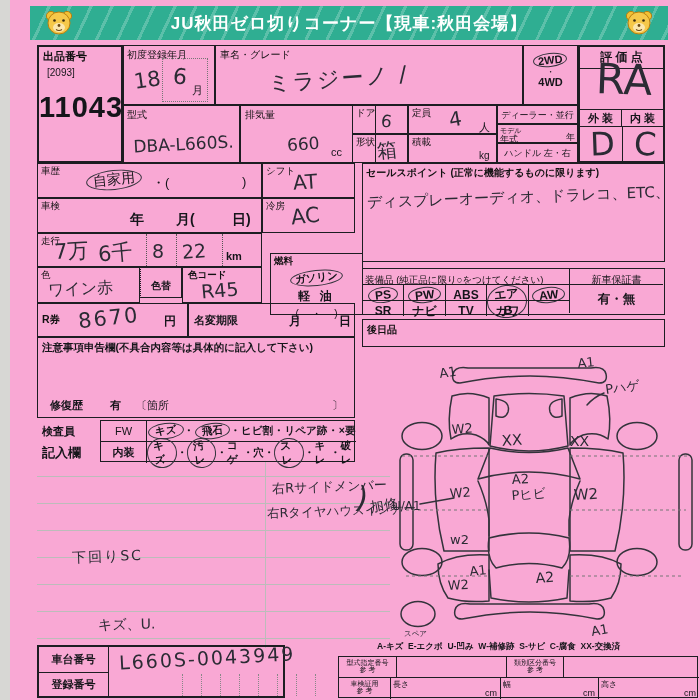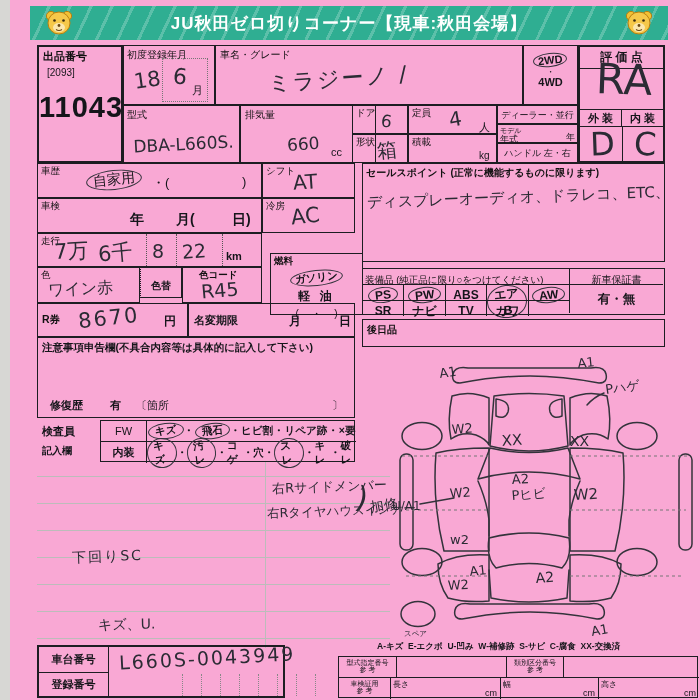--- a/index.html
+++ b/index.html
@@ -167,21 +167,21 @@
   </div>
 
   <div class="cell" style="left:37px;top:267px;width:103px;height:36px;">
     <div class="abs lbl" style="left:3px;top:2px;font-size:9.5px;">色</div>
     <div class="abs hw" style="left:10px;top:11px;font-size:16px;transform:rotate(-3deg);">ワイン赤</div>
   </div>
   <div class="cell" style="left:140px;top:267px;width:42px;height:31px;border-left-style:dotted;">
     <div style="font-size:10px;text-align:center;margin-top:11px;font-weight:bold;">色替</div>
   </div>
   <div class="cell" style="left:182px;top:267px;width:80px;height:36px;">
-    <div class="abs lbl" style="left:16px;top:2px;font-size:9.5px;font-weight:bold;">色コード</div>
+    <div class="abs lbl" style="left:5px;top:2px;font-size:9.5px;font-weight:bold;">色コード</div>
     <div class="abs hw" style="left:18px;top:11px;font-size:19px;transform:rotate(-5deg);">R45</div>
   </div>
 
   <div class="cell" style="left:37px;top:303px;width:151px;height:34px;">
     <div class="abs lbl" style="left:4px;top:10px;font-size:10.5px;font-weight:bold;">R券</div>
     <div class="abs hw" style="left:40px;top:2px;font-size:21px;transform:rotate(-6deg);letter-spacing:2px;">8670</div>
     <div class="abs" style="left:126px;top:9px;font-size:12px;font-weight:bold;">円</div>
   </div>
   <div class="cell" style="left:188px;top:303px;width:167px;height:34px;">
     <div class="abs" style="left:5px;top:9px;font-size:11px;font-weight:bold;">名変期限</div>
@@ -226,21 +226,21 @@
 
   <div class="cell thick" style="left:37px;top:337px;width:318px;height:81px;border-width:1.8px;">
     <div class="abs" style="left:4px;top:3px;font-size:10.5px;font-weight:bold;">注意事項申告欄(不具合内容等は具体的に記入して下さい)</div>
     <span class="abs" style="left:12px;top:60px;font-size:11px;font-weight:bold;">修復歴</span>
     <span class="abs" style="left:72px;top:60px;font-size:11px;font-weight:bold;">有</span>
     <span class="abs" style="left:98px;top:60px;font-size:11px;">〔箇所</span>
     <span class="abs" style="left:294px;top:60px;font-size:11px;">〕</span>
   </div>
 
   <div class="abs" style="left:42px;top:424px;font-size:11px;font-weight:bold;">検査員</div>
-  <div class="abs" style="left:42px;top:444px;font-size:10px;font-weight:bold;">記入欄</div>
+  <div class="abs" style="left:42px;top:444px;font-size:13px;font-weight:bold;">記入欄</div>
   <div class="cell" style="left:100px;top:420px;width:255px;height:42px;">
     <div class="abs" style="left:0;top:0;width:46px;height:21px;border-right:1.4px solid #1d1d22;border-bottom:1.4px solid #1d1d22;text-align:center;">
       <span style="font-size:11px;line-height:20px;">FW</span>
     </div>
     <div class="abs" style="left:46px;top:0;width:209px;height:21px;border-bottom:1.4px solid #1d1d22;display:flex;align-items:center;justify-content:space-evenly;font-size:10.5px;font-weight:bold;">
       <span class="circ">キズ</span>
         <span>・</span>
       <span class="circ">飛石</span>
         <span>・</span>
       <span>ヒビ割</span>

